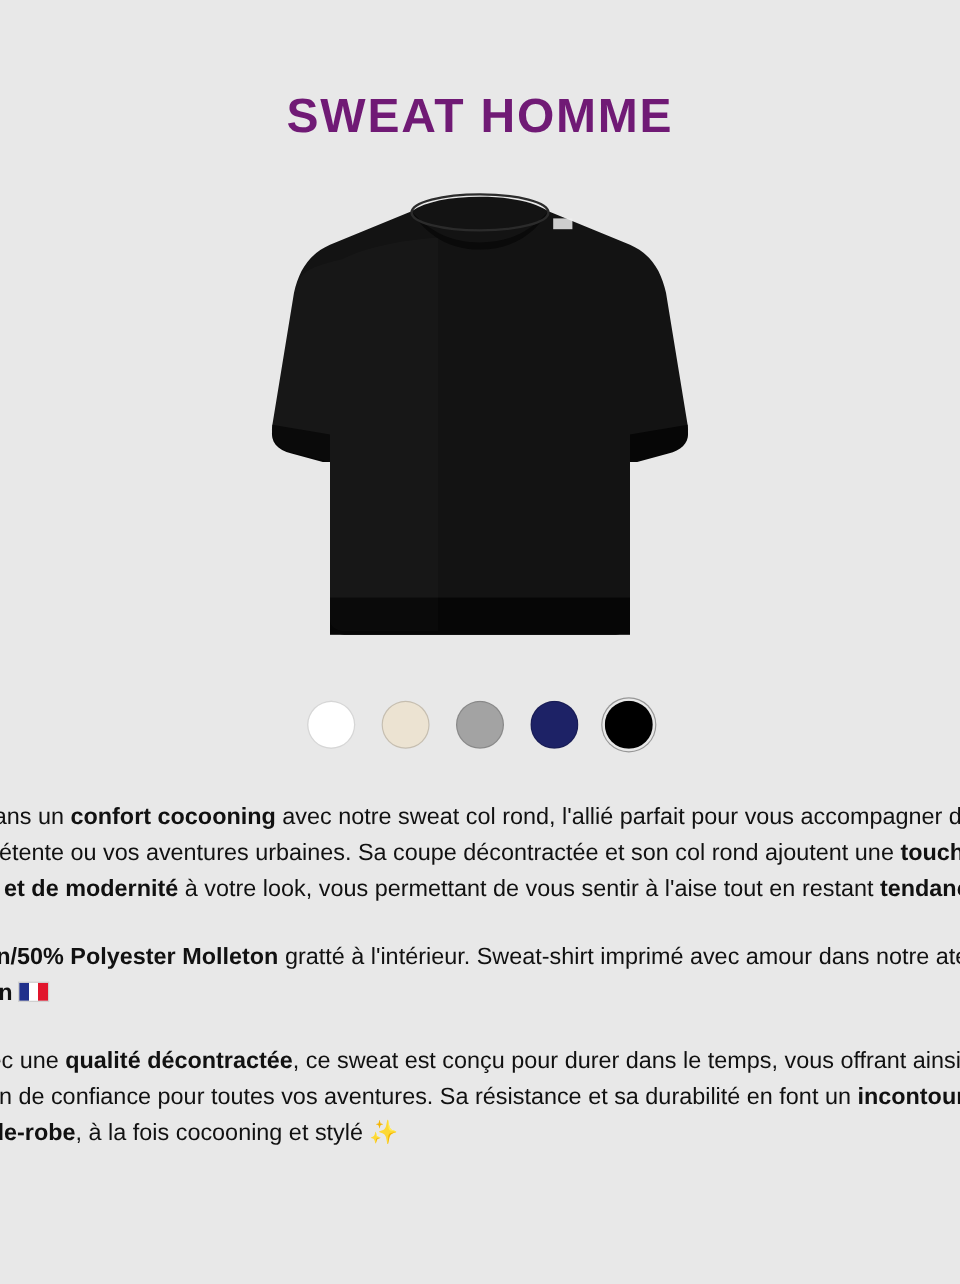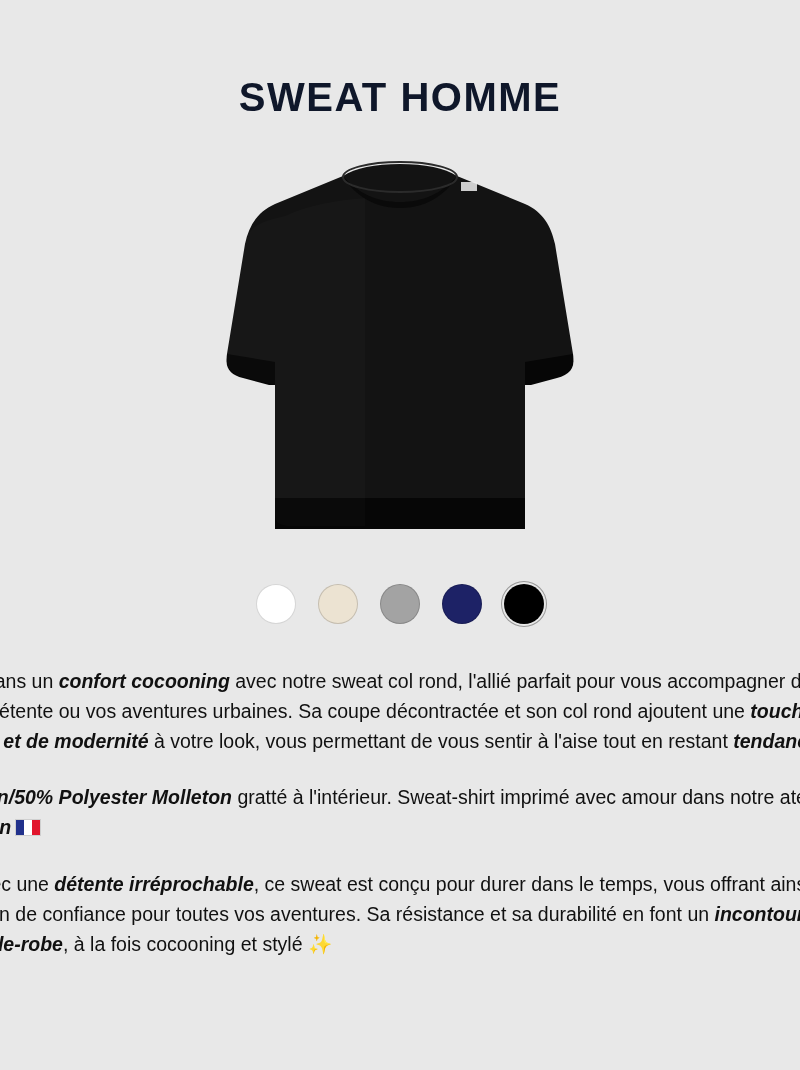--- a/index.html
+++ b/index.html
@@ -25,21 +25,21 @@
   }
 
   
   .title {
     text-align: center;
     font-size: 40px;
     font-weight: 800;
     letter-spacing: 1.5px;
     padding-top: 48px;
     line-height: 1.1;
-    color: #0f172a;
+    color: #701a75;
   }
 
   
   .product-area {
     position: relative;
     height: 430px;
     margin-top: 18px;
   }
   .sweatshirt {
     position: absolute;
@@ -79,21 +79,20 @@
     
     width: 980px;
     margin-left: -92px;
     padding-right: 0;
   }
   .description p {
     margin: 0 0 26px 0;
   }
   .description b, .description strong {
     font-weight: 700;
-    font-style: italic;
   }
   .flag {
     display: inline-block;
     width: 26px;
     height: 17px;
     vertical-align: -2px;
     margin-left: 4px;
     border: 1px solid #cfcfcf;
     background: linear-gradient(to right, #21318c 0 33.33%, #ffffff 33.33% 66.66%, #e1152c 66.66% 100%);
   }
@@ -151,16 +150,16 @@
     <span class="swatch" style="background:#a3a3a3"></span>
     <span class="swatch" style="background:#1d2266"></span>
     <span class="swatch selected" style="background:#000000"></span>
   </div>
 
   <div class="description">
     <p><span>Plongez dans un </span><b>confort cocooning</b><span> avec notre sweat col rond, l'allié parfait pour vous accompagner dans vos journées détente ou vos aventures urbaines. Sa coupe décontractée et son col rond ajoutent une </span><b>touche de simplicité et de modernité</b><span> à votre look, vous permettant de vous sentir à l'aise tout en restant </span><b>tendance</b></p>
 
     <p><b>50% Coton/50% Polyester Molleton</b><span> gratté à l'intérieur. Sweat-shirt imprimé avec amour dans notre atelier </span><b>Toulousain</b><span class="flag"></span></p>
 
-    <p><span>Conçu avec une </span><b>détente irréprochable</b><span>, ce sweat est conçu pour durer dans le temps, vous offrant ainsi un compagnon de confiance pour toutes vos aventures. Sa résistance et sa durabilité en font un </span><b>incontournable de votre garde-robe</b><span>, à la fois cocooning et stylé </span><span class="sparkle">✨</span></p>
+    <p><span>Conçu avec une </span><b>qualité décontractée</b><span>, ce sweat est conçu pour durer dans le temps, vous offrant ainsi un compagnon de confiance pour toutes vos aventures. Sa résistance et sa durabilité en font un </span><b>incontournable de votre garde-robe</b><span>, à la fois cocooning et stylé </span><span class="sparkle">✨</span></p>
   </div>
 
 </div>
 
 </body></html>

